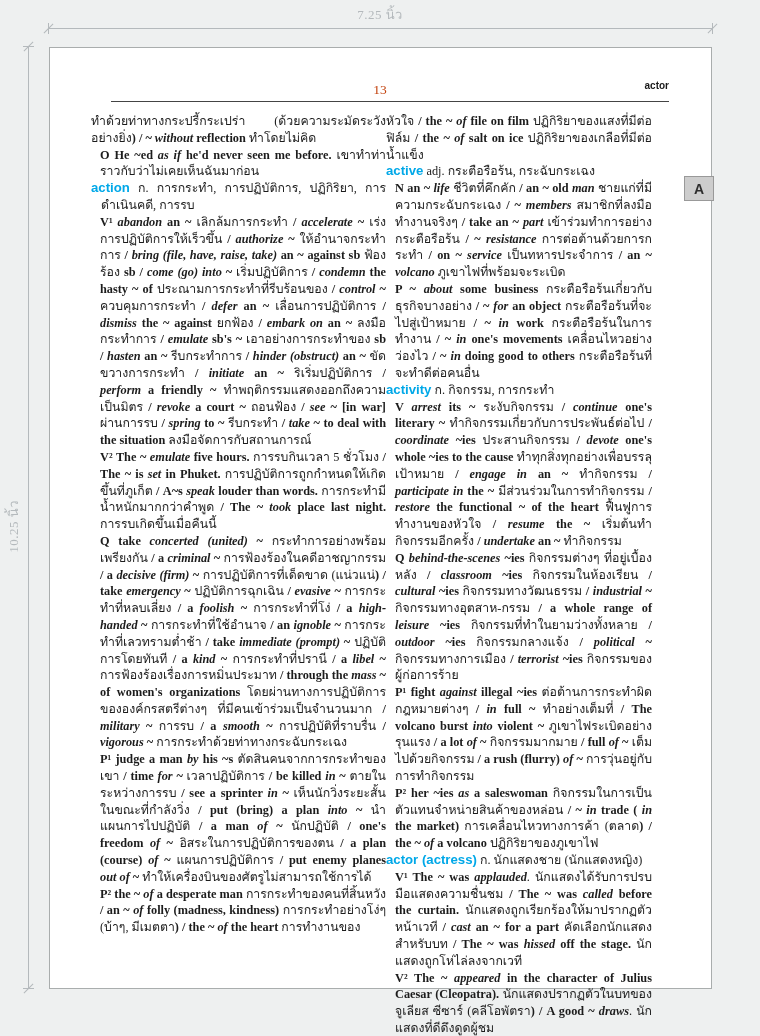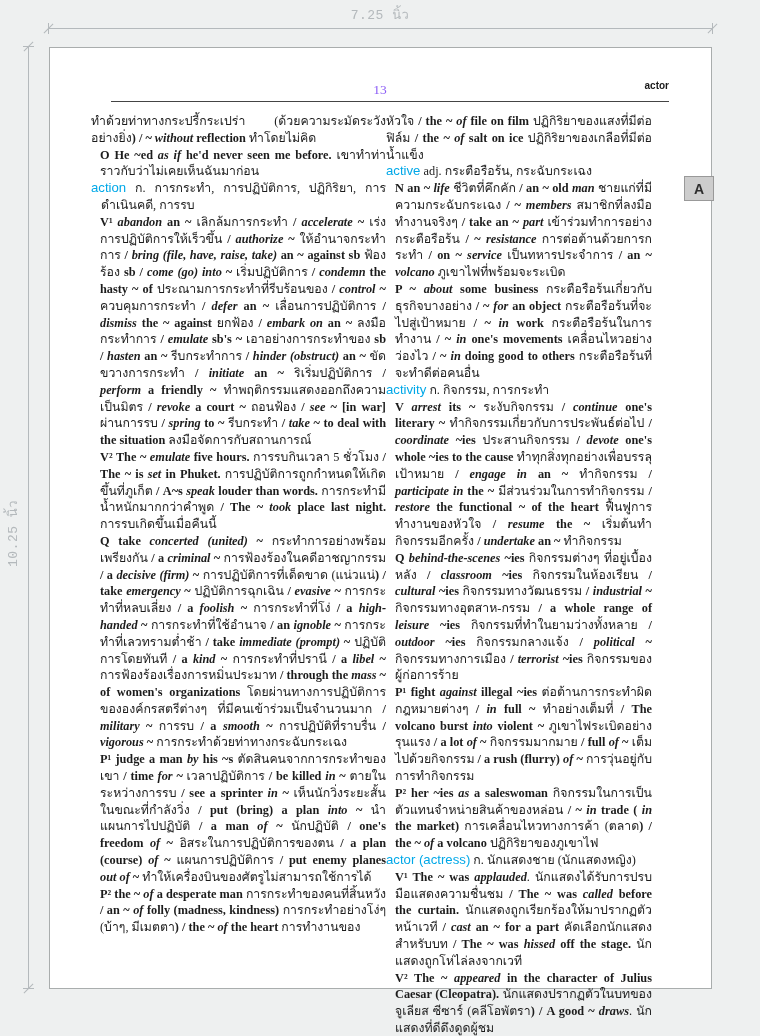--- a/index.html
+++ b/index.html
@@ -8,21 +8,21 @@
   body{
     width:760px; height:1036px; position:relative; overflow:hidden;
     background:#eef0f0;
     font-family:"Liberation Serif","DejaVu Serif",serif;
     color:var(--ink);
   }
 
   
   .dim-label{
     position:absolute; color:var(--dim);
-    font-family:Liberation Mono, monospace;
+    font-family:Liberation Serif, serif;
     font-size:13px; letter-spacing:.5px;
   }
   .dim-label-top{ left:0; right:0; top:4px; text-align:center; }
   .dim-label-left{
     left:3px; top:500px;
     writing-mode:vertical-rl; transform:rotate(180deg); transform-origin:center;
   }
   .dim-line{ position:absolute; background:var(--dim); }
   .dim-line-top{ left:48px; top:28px; width:664px; height:1px; }
   .dim-line-left{ left:28px; top:46px; width:1px; height:943px; }
@@ -44,40 +44,40 @@
     display:flex; align-items:center; justify-content:center;
     font-family:"Liberation Sans","DejaVu Sans",sans-serif;
     font-weight:bold; font-size:14px; color:#2e2e2e;
   }
 
   
   .textblock{ position:absolute; left:41px; top:34px; width:578px; }
   .running-head{ position:relative; height:17px; }
   .page-number{
     position:absolute; left:0; right:0; text-align:center;
-    font-size:13.5px; color:#8b5cf6;
+    font-size:13.5px; color:#c2410c;
   }
   .guide-word{
     position:absolute; right:0; top:-2px;
     font-family:"Liberation Sans","DejaVu Sans",sans-serif;
     font-weight:bold; font-size:10px; color:#1a1a1a;
   }
   .head-rule{ margin-left:20px; margin-top:2px; border-top:1.4px solid #444; }
 
   .columns{ display:flex; margin-top:11px; }
   .col{ font-size:12.3px; line-height:16.8px; }
   .col-left{ width:295px; }
   .col-right{ width:266px; }
 
   .cont, .para, .entry{ margin:0; text-align:justify; }
   .para{ padding-left:9px; }
   .entry{ padding-left:10px; text-indent:-10px; }
   .headword{
     font-family:"Liberation Sans","DejaVu Sans",sans-serif;
-    font-weight:normal; color:var(--hw); font-size:13.2px;
+    font-weight:bold; color:var(--hw); font-size:13.2px;
   }
   .pos{ font-size:12.3px; }
   b{ font-weight:bold; }
   i{ font-style:italic; }
 </style>
 </head>
 <body>
 
 <div class="dim-label dim-label-top">7.25 นิ้ว</div>
 <div class="dim-line dim-line-top"></div>

